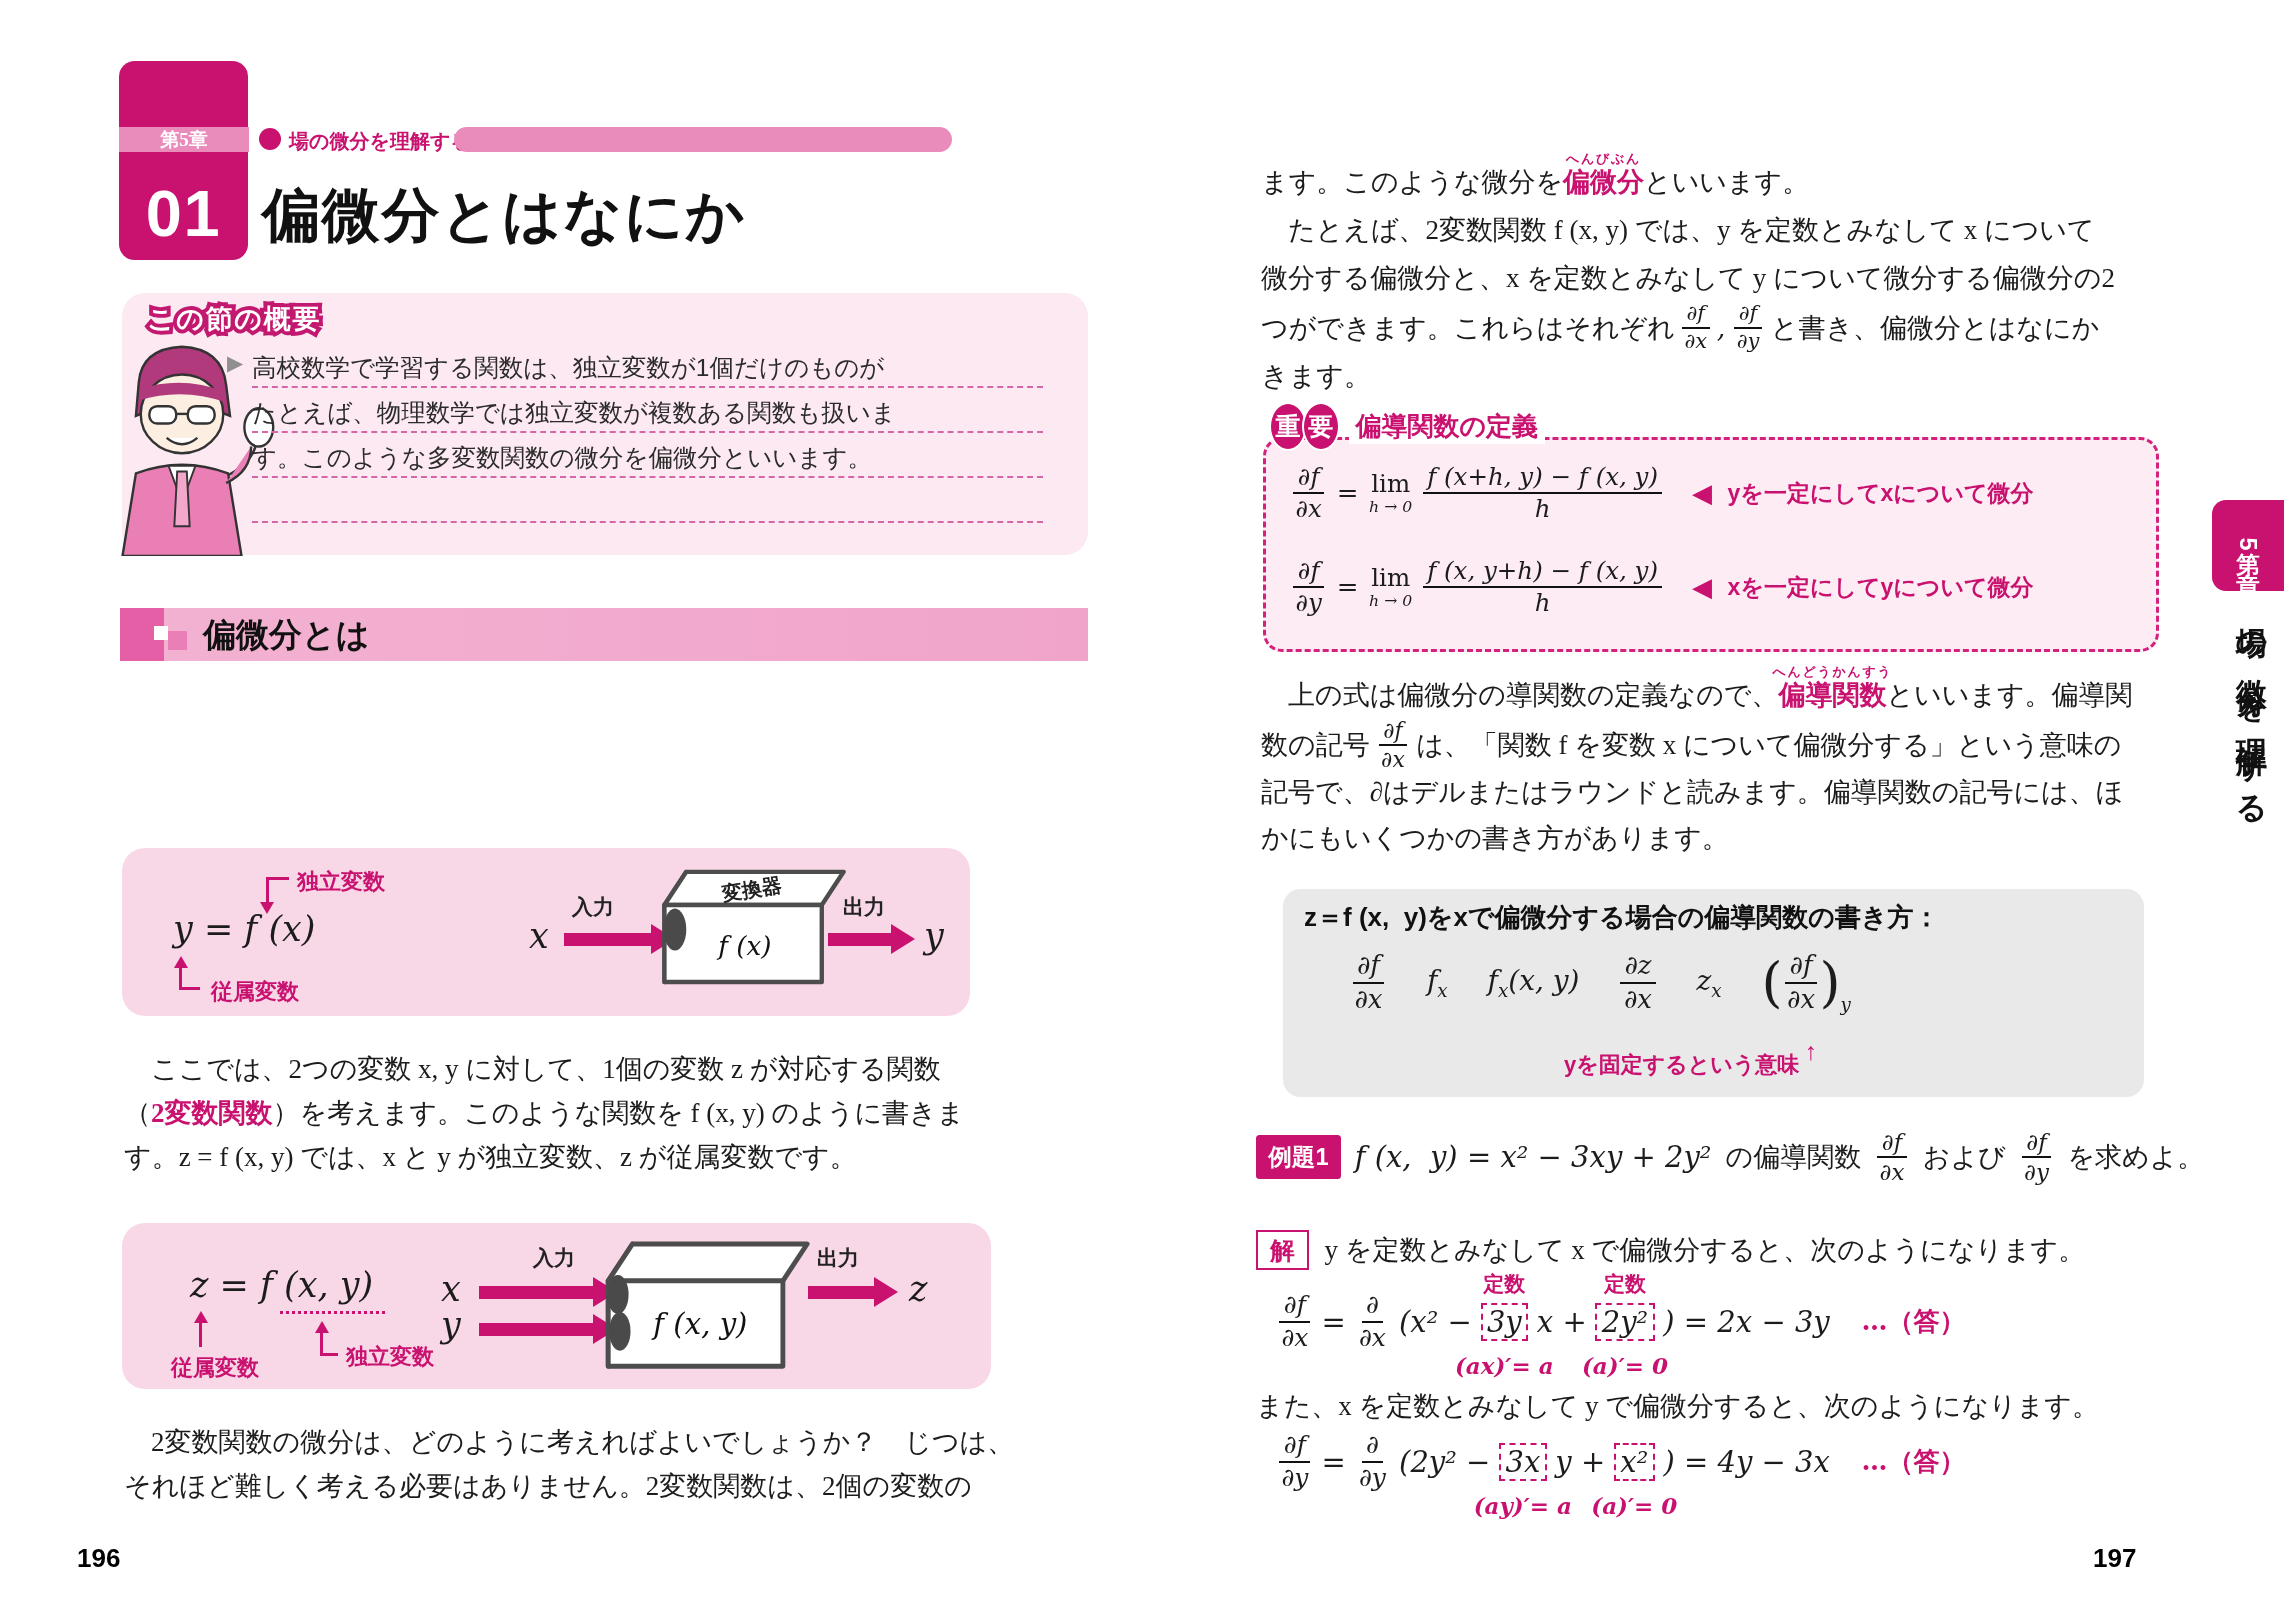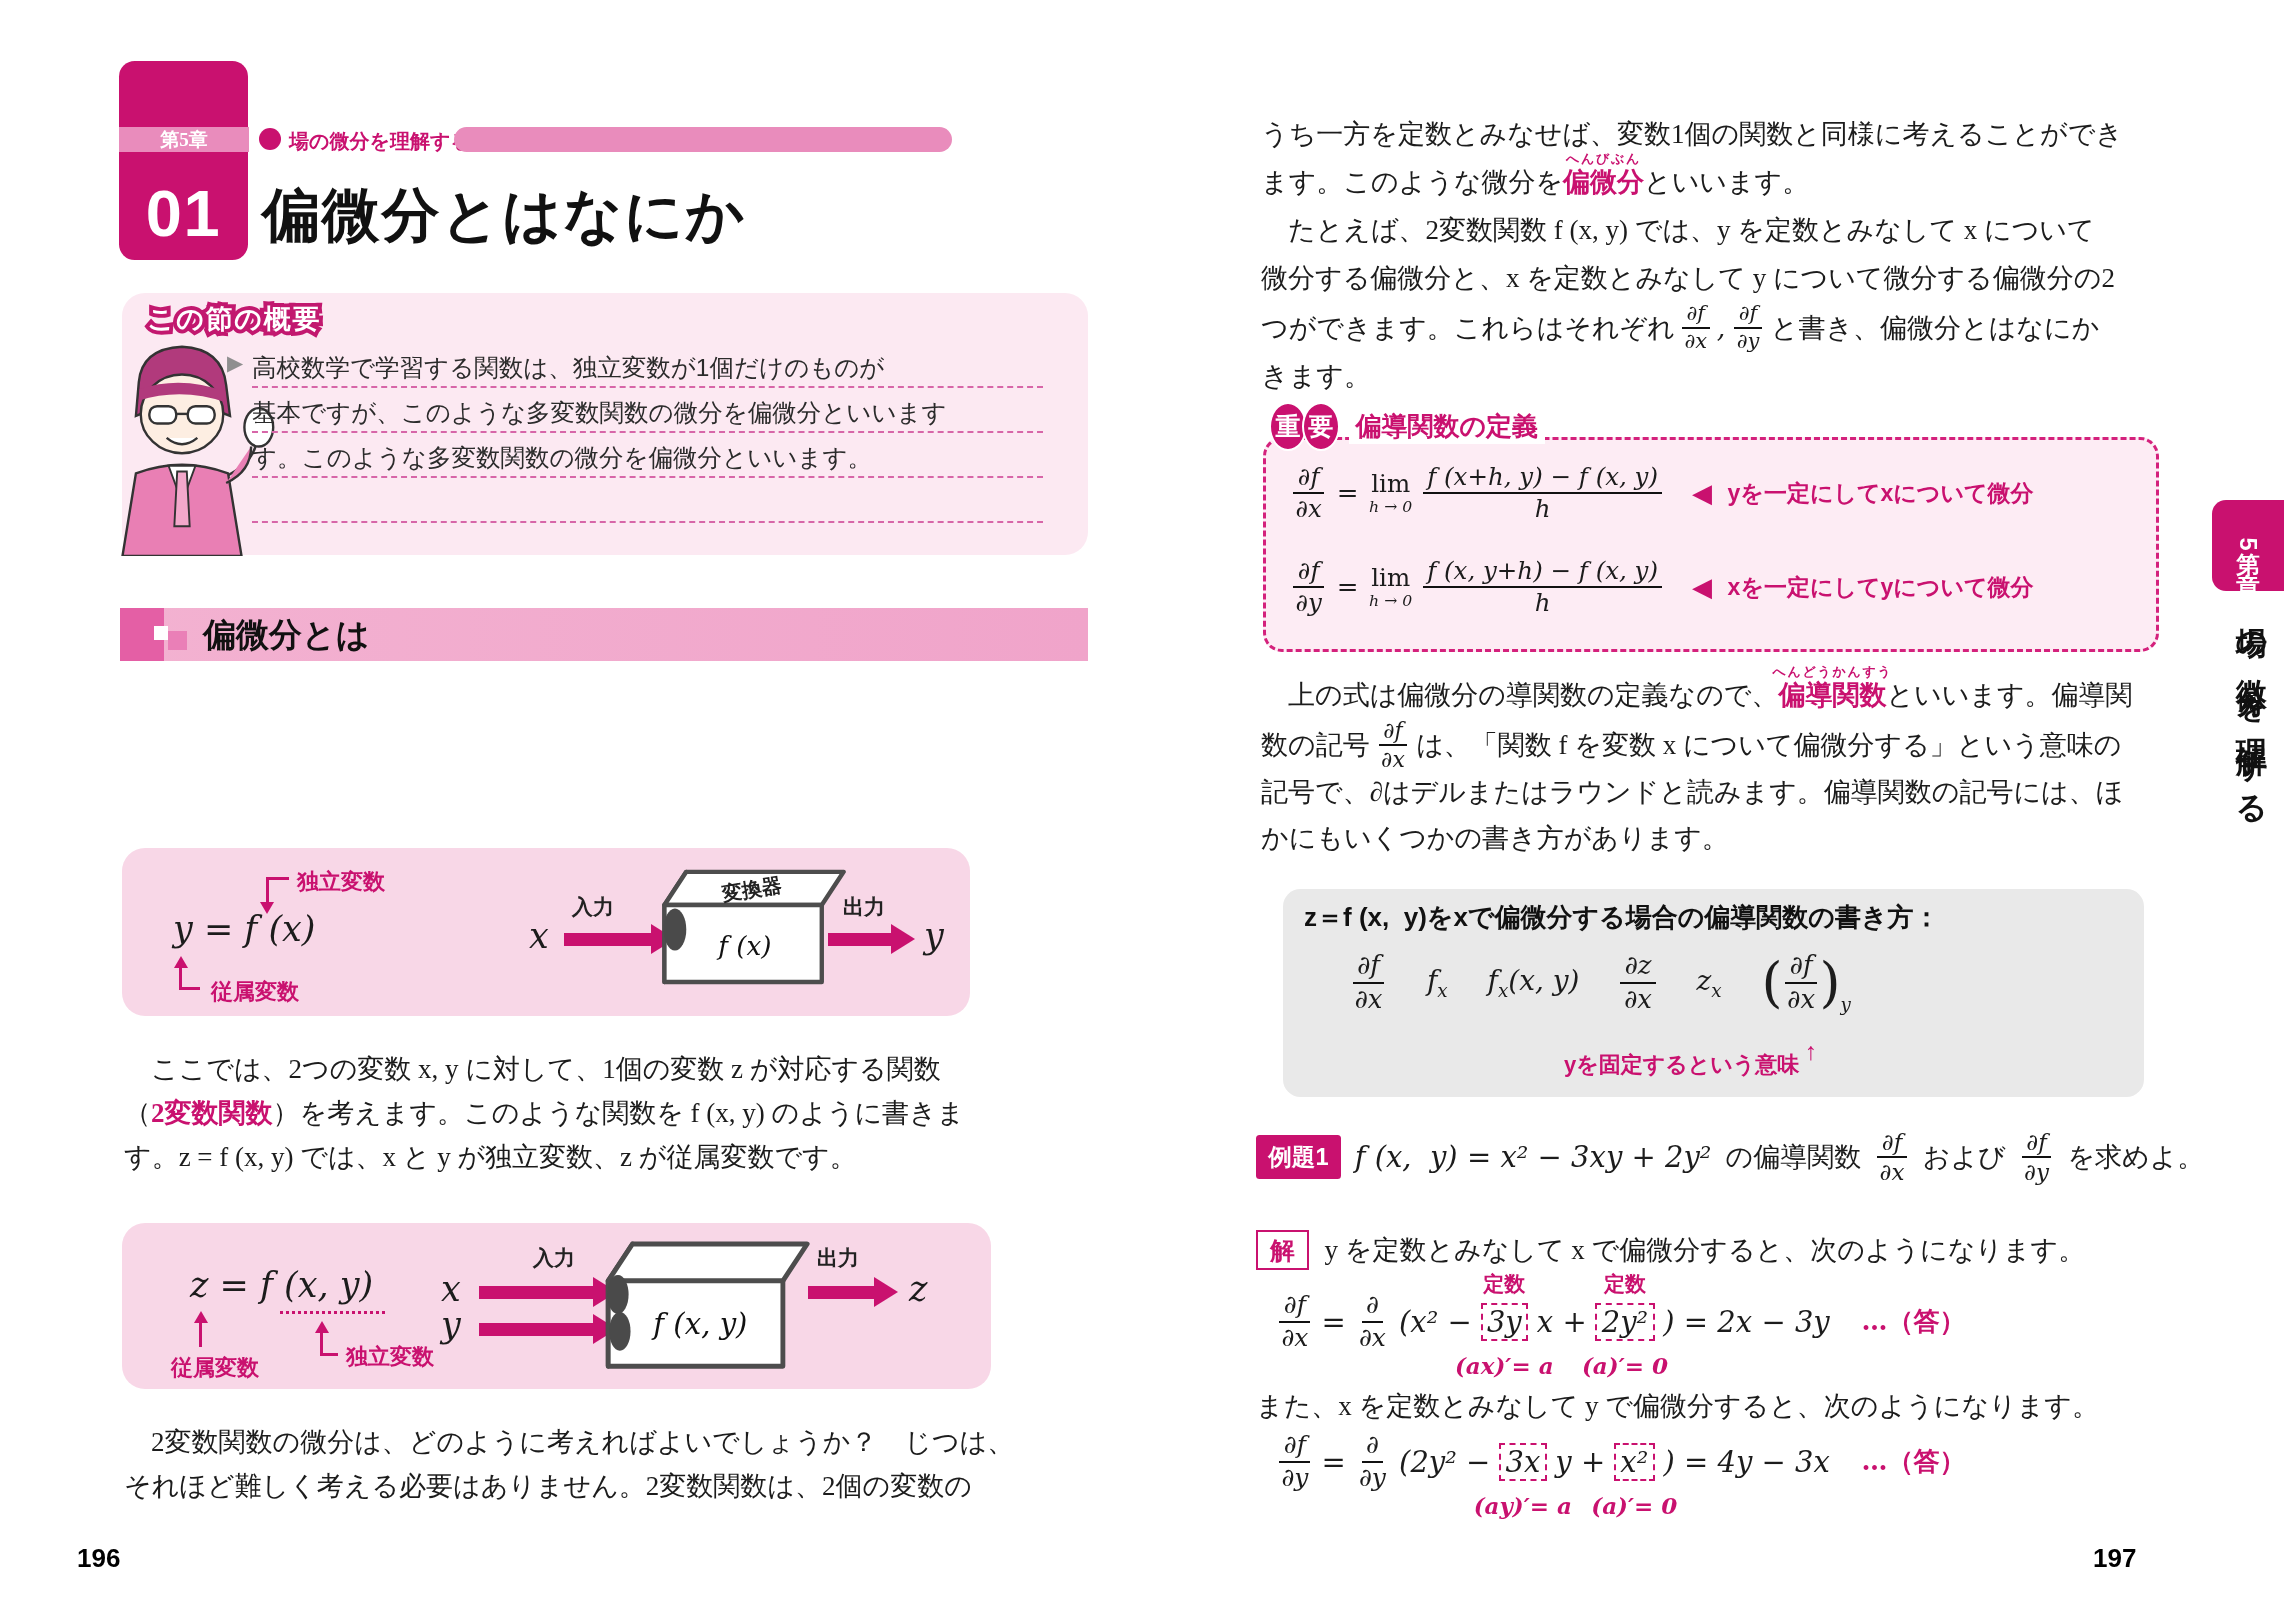--- a/index.html
+++ b/index.html
@@ -126,21 +126,21 @@
     <path d="M38,226 L52,140 Q100,122 148,140 L162,226 Z" fill="#e97fb4" stroke="#333" stroke-width="2.5"></path>
     <polygon points="86,132 114,132 100,170" fill="#ffffff" stroke="#333" stroke-width="2"></polygon>
     <polygon points="95,138 105,138 108,195 92,195" fill="#f3a8cb" stroke="#333" stroke-width="2"></polygon>
     <path d="M148,142 Q180,125 178,98" fill="none" stroke="#333" stroke-width="2.5"></path>
     <path d="M146,150 Q172,138 172,112" fill="#e97fb4" stroke="#333" stroke-width="2.5"></path>
     <ellipse cx="180" cy="92" rx="15" ry="20" fill="#ffffff" stroke="#333" stroke-width="2.5"></ellipse>
   </svg>
   <div class="abs ov-bullet">▶</div>
   <div class="abs ov-lines sans">
     <div class="ov-row">高校数学で学習する関数は、独立変数が1個だけのものが</div>
-    <div class="ov-row">基本ですが、このような多変数関数の微分を偏微分といいます</div>
+    <div class="ov-row">たとえば、物理数学では独立変数が複数ある関数も扱いま</div>
     <div class="ov-row">す。このような多変数関数の微分を偏微分といいます。</div>
     <div class="ov-row"></div>
   </div>
 
   <div class="abs h-bar"></div>
   <div class="abs h-sq1"></div>
   <div class="abs h-sq2"></div>
   <div class="abs h-sq3"></div>
   <div class="abs h-text sans">偏微分とは</div>
 
@@ -217,21 +217,20 @@
       <i class="head"></i>
     </div>
   <div class="dvar" style="left:909px;top:1269px;">z</div>
 
   <div class="abs" style="left:124px;top:1420px;width:966px;">
     <div class="bodyline">　2変数関数の微分は、どのように考えればよいでしょうか？　じつは、</div>
     <div class="bodyline">それほど難しく考える必要はありません。2変数関数は、2個の変数の</div>
   </div>
   <div class="abs pagenum" style="left:77px;top:1543px;">196</div>
 
-  <div class="rline" style="left:1261px;top:116px;">うち一方を定数とみなせば、変数1個の関数と同様に考えることができ</div>
   <div class="rline" style="left:1261px;top:164px;">
     <span>ます。このような微分を</span>
       <span class="ruby-wrap"><span>偏微分</span><span class="rt">へんびぶん</span></span>
       <span>といいます。</span>
   </div>
   <div class="rline" style="left:1261px;top:212px;">　たとえば、2変数関数 f (x, y) では、y を定数とみなして x について</div>
   <div class="rline" style="left:1261px;top:260px;">微分する偏微分と、x を定数とみなして y について微分する偏微分の2</div>
   <div class="rline" style="left:1261px;top:297px;height:61px;">
     <span>つができます。これらはそれぞれ</span>
     <span class="fr" style="font-size:21px;margin:0 5.2px;">

